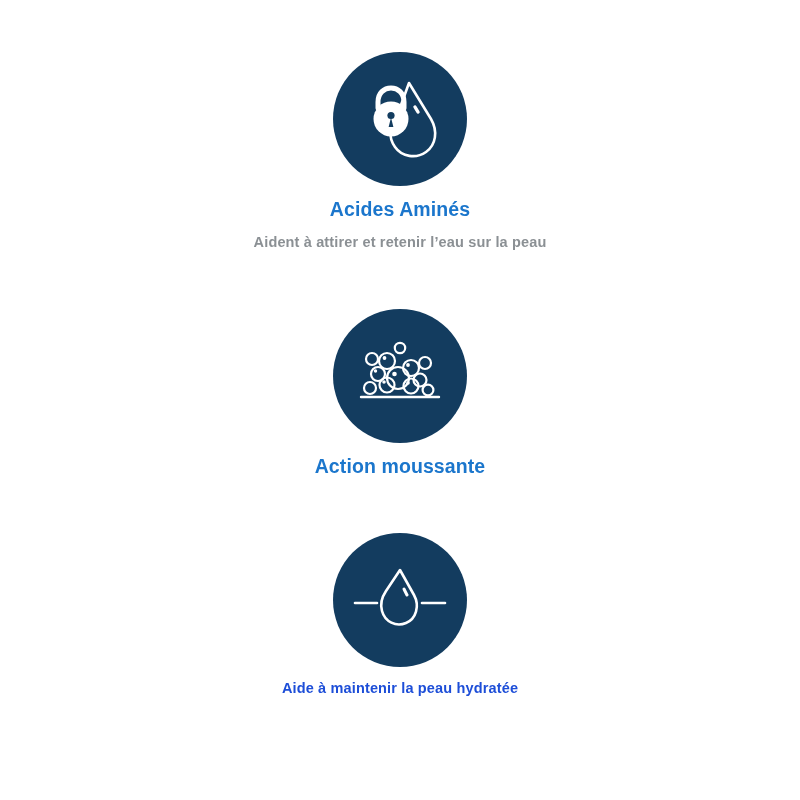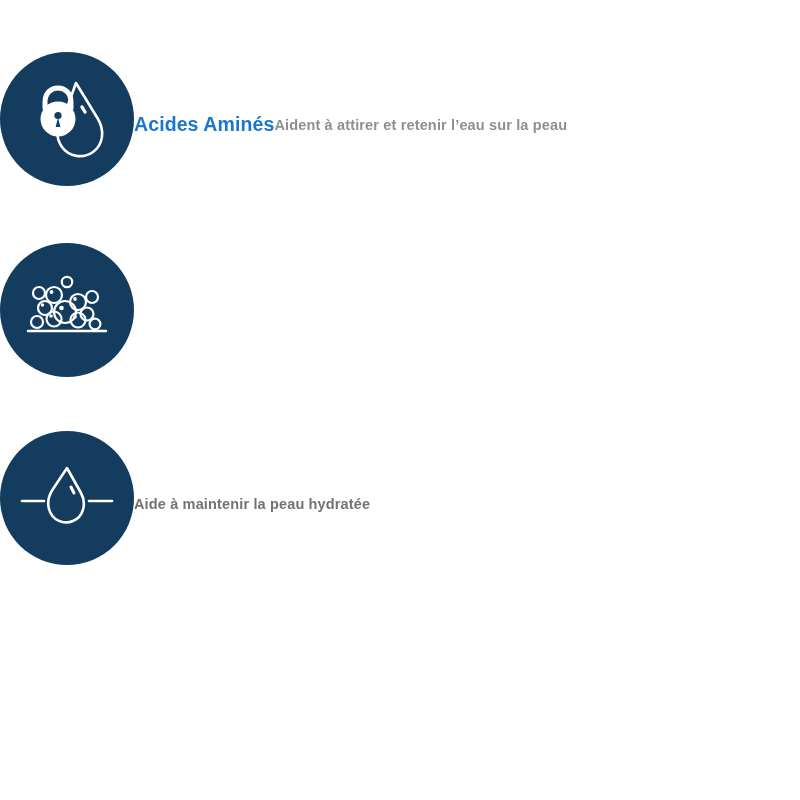--- a/index.html
+++ b/index.html
@@ -21,21 +21,21 @@
     display: flex;
     flex-direction: column;
     align-items: center;
     justify-content: flex-start;
     padding-top: 52px;
   }
 
   .feature-block {
     width: 800px;
     display: flex;
-    flex-direction: row;
+    flex-direction: column;
     align-items: center;
   }
 
   .feature-block.block-2 { margin-top: 57px; }
   .feature-block.block-3 { margin-top: 54px; }
 
   .icon-circle {
     width: 134px;
     height: 134px;
     border-radius: 50%;
@@ -126,33 +126,34 @@
             <circle cx="21.5" cy="41" r="1.7"></circle>
             <circle cx="40.5" cy="44" r="2.3"></circle>
             <circle cx="30" cy="52" r="1.8"></circle>
             <circle cx="54" cy="53" r="1.8"></circle>
           </g>
 
           <path d="M7 67 H85" stroke="#ffffff" stroke-width="2.4" stroke-linecap="round"></path>
         </svg>
       </span>
     </div>
+    <div class="feature-title" style="color: rgb(27, 118, 204);">Action moussante</div>
   </div>
 
   <div class="feature-block block-3">
     <div class="icon-circle" style="background: rgb(19, 60, 95);">
       <span>
         <svg width="100" height="100" viewBox="0 0 100 100" fill="none" xmlns="http://www.w3.org/2000/svg">
 
           <path d="M50 20 L64 45 C70 56 66 69 56 73 C46 77 35 72 32 61 C30 54 32 47 36 41 Z" stroke="#ffffff" stroke-width="2.6" stroke-linejoin="round" stroke-linecap="round" fill="none"></path>
 
           <path d="M54 39 L57 45" stroke="#ffffff" stroke-width="3" stroke-linecap="round"></path>
 
           <path d="M5 53 H27" stroke="#ffffff" stroke-width="2.6" stroke-linecap="round"></path>
 
           <path d="M72 53 H95" stroke="#ffffff" stroke-width="2.6" stroke-linecap="round"></path>
         </svg>
       </span>
     </div>
-    <div class="feature-desc" style="color: #737373;">Aide à maintenir la peau hydratée</div>
+    <div class="feature-desc" style="color: #1d4ed8;">Aide à maintenir la peau hydratée</div>
   </div>
 
 </div>
 
 </body></html>

